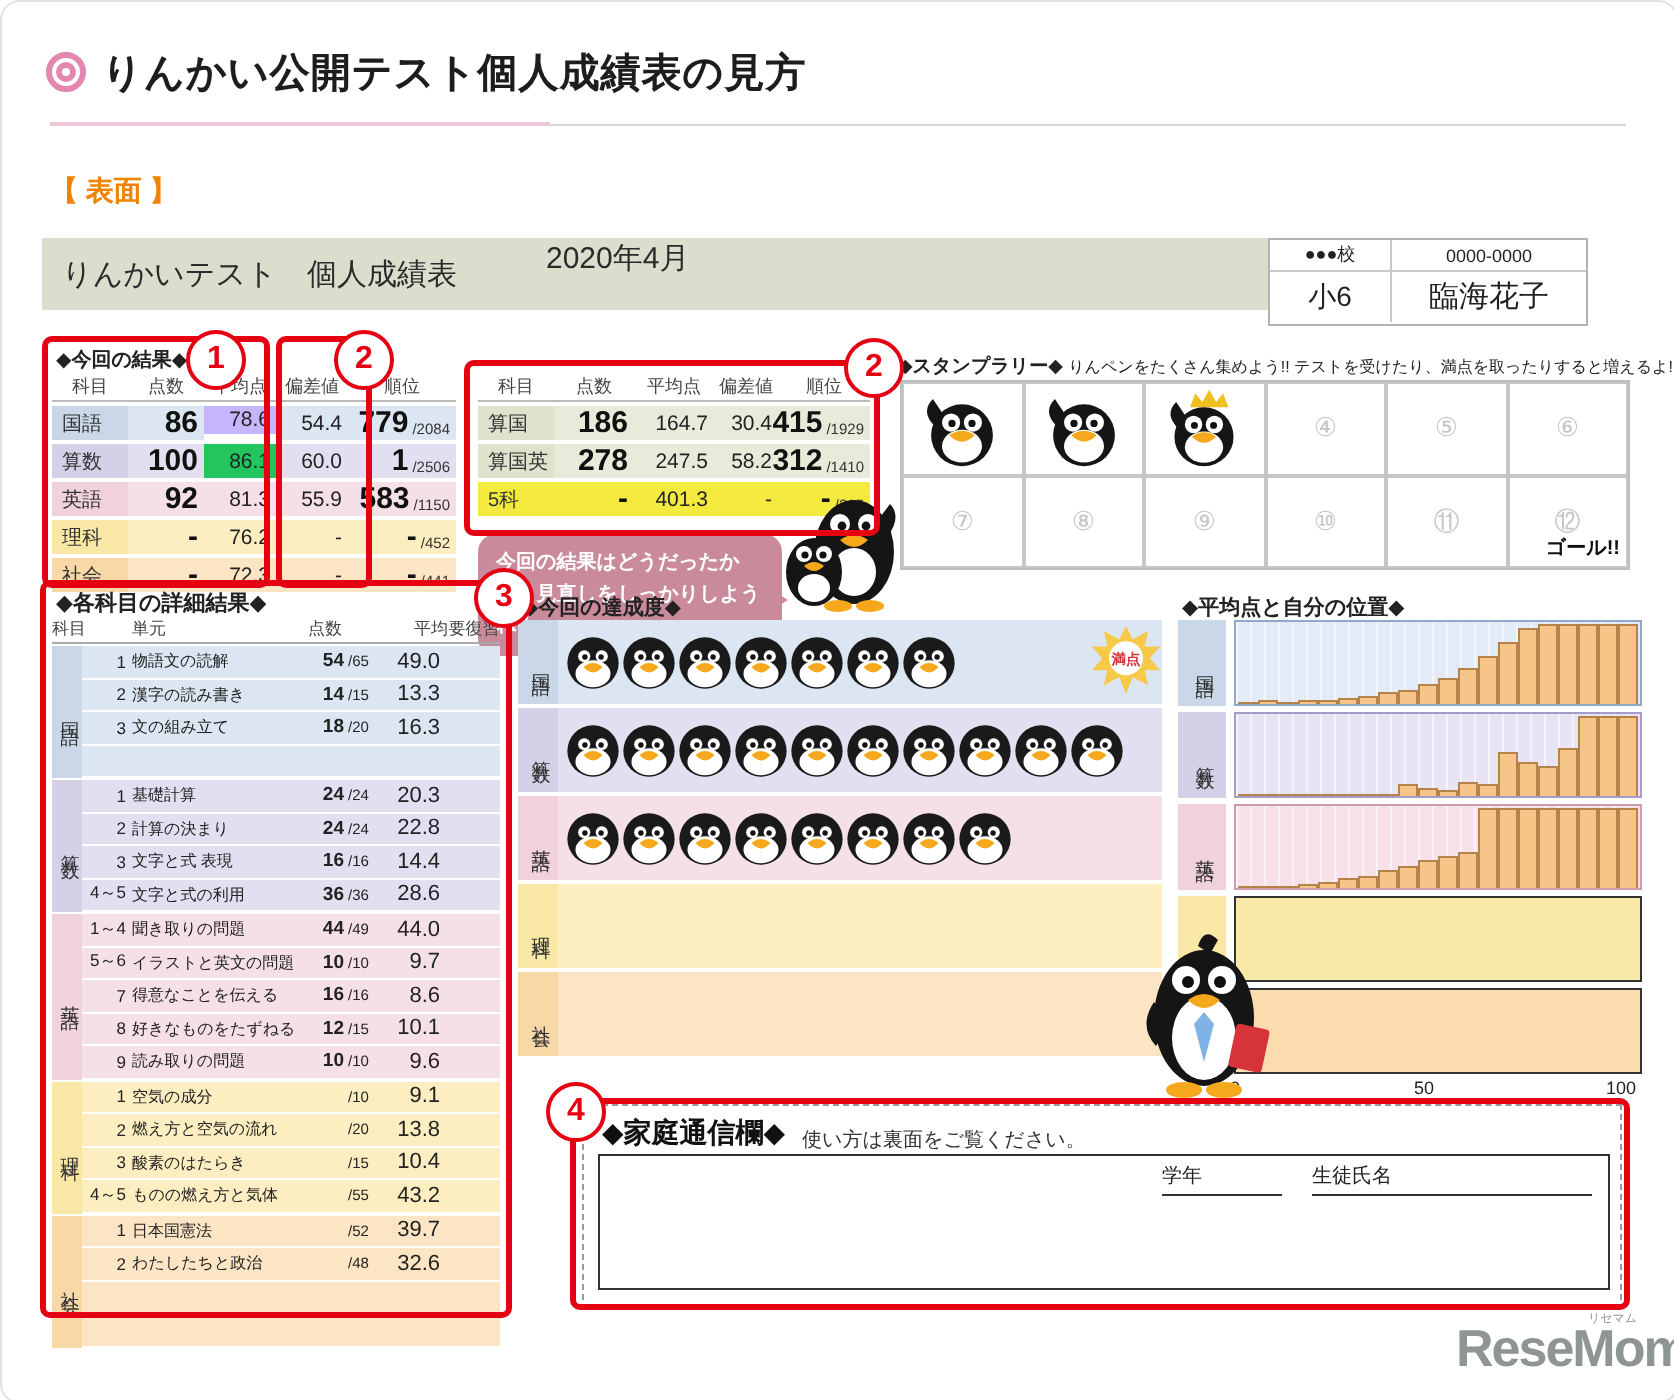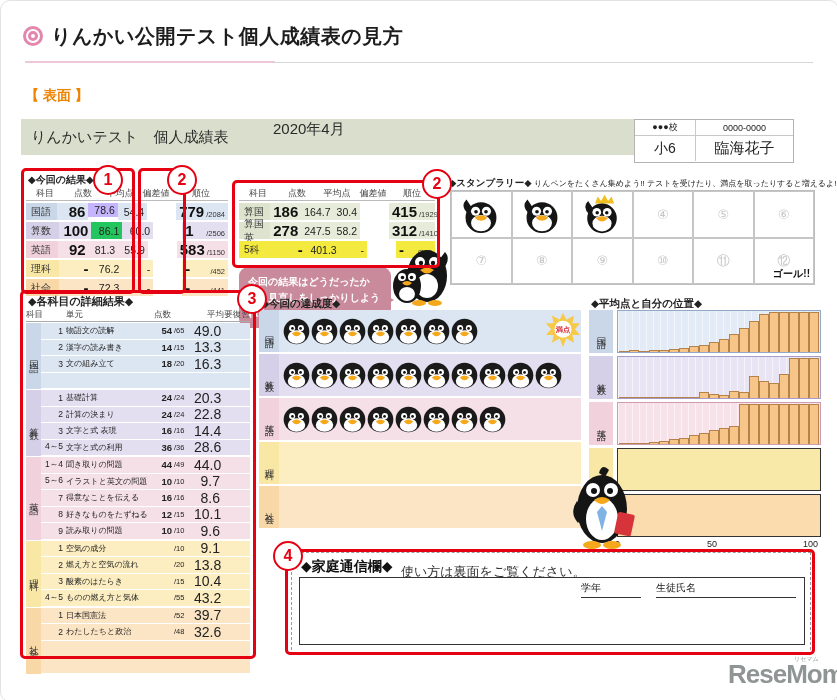--- a/index.html
+++ b/index.html
@@ -24,21 +24,21 @@
   #info-box .ic:last-child{border-right:none;}
   
   .score-table{font-size:10px;}
   .score-head{display:flex;border-bottom:1px solid #bbb;}
   .score-head .hc{height:14px;line-height:14px;text-align:center;color:#444;font-size:9px;}
   .score-row{display:flex;margin-top:2px;}
   .score-row .c{display:flex;align-items:center;box-sizing:border-box;padding:0 3px;}
   .c.subj{font-size:10px;color:#333;padding-left:5px;}
   .c.big{justify-content:flex-end;font-size:15px;font-weight:bold;color:#111;}
   .c.mid{justify-content:flex-end;font-size:10.5px;color:#222;}
-  .c.rank{justify-content:space-between;margin-left:29px;}
+  .c.rank{justify-content:flex-end;}
   .rank .rk{font-size:15px;font-weight:bold;color:#111;}
   .rank .den{font-size:7.5px;color:#333;margin-left:2px;margin-top:6px;}
   
   .ann-box{border:3px solid #e50012;border-radius:5px;pointer-events:none;background:transparent;}
   .ann-circle{width:26px;height:26px;border-radius:50%;background:#fff;border:2.5px solid #e50012;color:#e50012;font-weight:bold;font-size:16px;display:flex;align-items:center;justify-content:center;z-index:30;}
   
   .bubble{background:#c98b9b;border-radius:9px;color:#fff;font-weight:bold;font-size:10px;line-height:1.55;padding:7px 9px;box-sizing:border-box;}
   .bubble::after{content:"";position:absolute;right:-9px;top:45%;border:6px solid transparent;border-left:10px solid #c98b9b;}
   
   #stamp-title{left:448px;top:176px;font-size:9.5px;color:#222;white-space:nowrap;}
@@ -53,21 +53,21 @@
   .dt-head{display:flex;border-bottom:1px solid #aaa;color:#444;font-size:8.5px;}
   .dt-head div{height:13px;line-height:13px;}
   .dt-group{display:flex;margin-top:1px;}
   .dt-label{width:15px;display:flex;align-items:center;justify-content:center;writing-mode:vertical-rl;letter-spacing:3px;font-size:9.5px;color:#333;}
   .dt-rows{flex:1;}
   .dt-row{display:flex;border-bottom:1px solid #fff;height:15.5px;align-items:center;}
   .dt-row .n{width:25px;text-align:right;padding-right:3px;box-sizing:border-box;font-size:8.5px;}
   .dt-row .u{width:88px;font-size:8px;overflow:hidden;white-space:nowrap;}
   .dt-row .s{width:18px;text-align:right;font-size:9.5px;font-weight:bold;}
   .dt-row .d{width:22px;font-size:7.5px;padding-left:2px;box-sizing:border-box;color:#222;}
-  .dt-row .a{width:30px;text-align:right;font-size:14px;padding-right:4px;box-sizing:border-box;}
+  .dt-row .a{width:30px;text-align:right;font-size:11px;padding-right:4px;box-sizing:border-box;}
   .dt-row .r{flex:1;}
   
   #ach-title{left:260px;top:296px;font-size:10.5px;font-weight:bold;color:#222;}
   #ach-rows{left:258px;top:309px;width:322px;}
   .ach-row{display:flex;margin-bottom:2px;height:42px;}
   .ach-label{width:20px;display:flex;align-items:center;justify-content:center;writing-mode:vertical-rl;font-size:9.5px;letter-spacing:2px;color:#333;}
   .ach-body{flex:1;display:flex;align-items:center;padding-left:4px;position:relative;}
   .ach-body svg.pg{width:27px;height:27px;margin-right:1px;}
   .badge{position:absolute;right:1px;top:3px;display:flex;align-items:center;}
   
@@ -75,21 +75,21 @@
   #pos-rows{left:588px;top:309px;width:232px;}
   .pos-row{display:flex;margin-bottom:3px;height:43px;}
   .pos-label{width:24px;display:flex;align-items:center;justify-content:center;writing-mode:vertical-rl;font-size:9.5px;letter-spacing:2px;color:#333;margin-right:4px;}
   .pos-chart{flex:1;box-sizing:border-box;position:relative;}
   .pos-bars{position:absolute;left:1px;right:1px;bottom:0;top:1px;display:flex;align-items:flex-end;}
   .pos-bars .bar{flex:1;background:#f8c588;border:1px solid #b5824a;border-bottom:none;box-sizing:border-box;}
   #pos-axis{left:588px;top:538px;width:232px;font-size:9px;color:#222;}
   
   #home-note{left:290px;top:551px;width:520px;height:98px;border-top:1.5px dashed #999;border-left:1.5px dashed #999;border-right:1.5px dashed #999;box-sizing:border-box;background:#fff;}
   #home-title{left:300px;top:557px;font-size:14px;font-weight:bold;color:#111;border-bottom:2px solid #111;padding-bottom:1px;}
-  #home-sub{left:400px;top:562px;font-size:13px;color:#333;}
+  #home-sub{left:400px;top:562px;font-size:10px;color:#333;}
   #home-box{left:298px;top:576px;width:504px;height:66px;border:1.5px solid #333;background:#fff;}
   .field-label{font-size:10px;color:#222;}
   #field-grade{left:580px;top:580px;width:60px;border-bottom:1.5px solid #333;padding-bottom:2px;}
   #field-name{left:655px;top:580px;width:140px;border-bottom:1.5px solid #333;padding-bottom:2px;}
   
   #logo{left:727px;top:658px;font-size:26px;font-weight:bold;color:#8f9595;letter-spacing:-1px;}
   #logo-ruby{left:793px;top:654px;font-size:6px;color:#8f9595;letter-spacing:0;}
   .pair-svg,.mascot-svg{position:absolute;}
 </style>
 </head>

